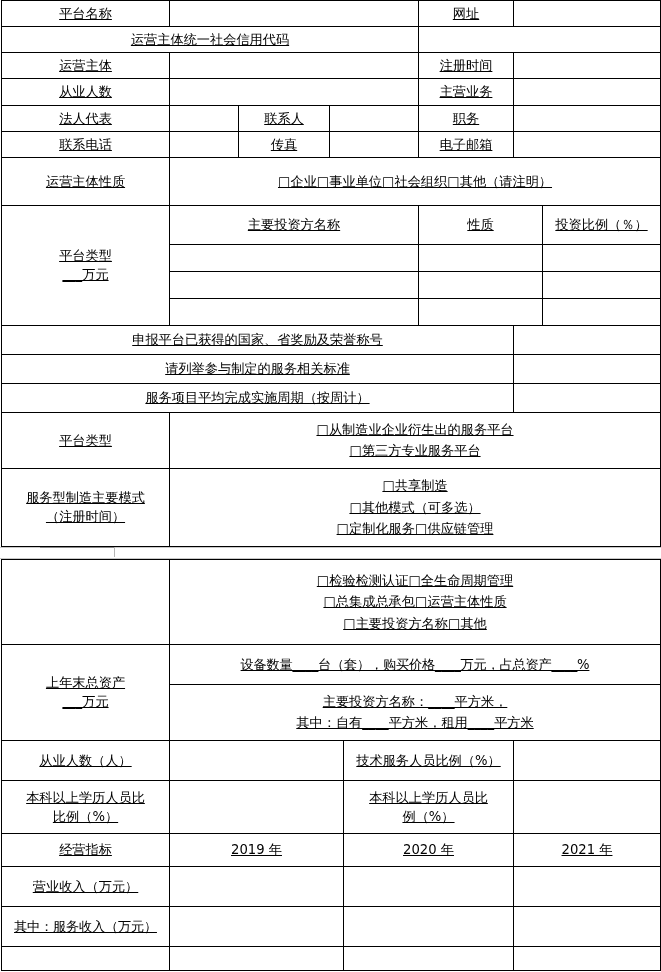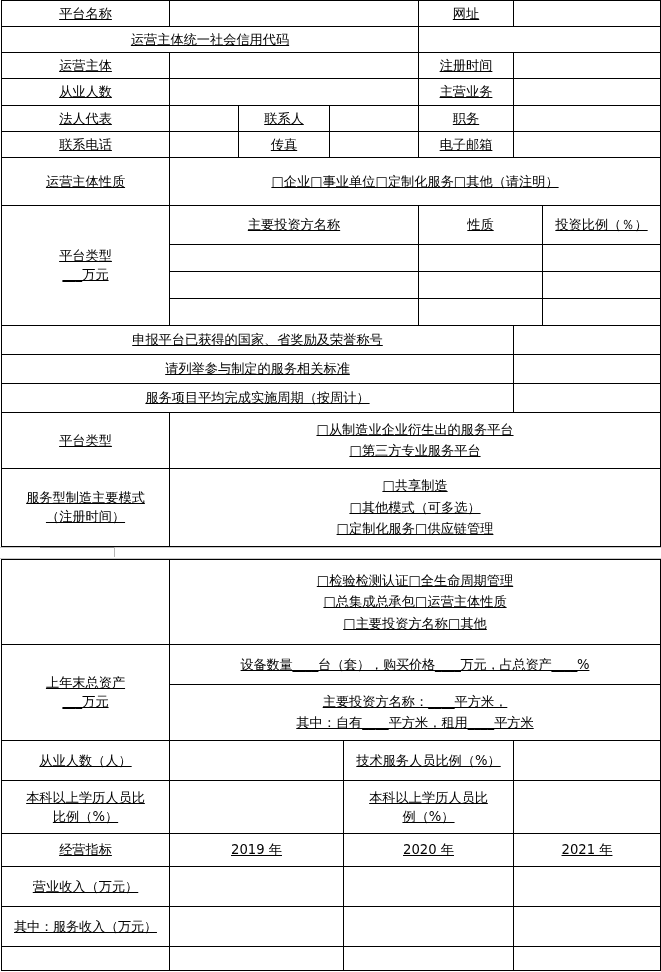--- a/index.html
+++ b/index.html
@@ -118,21 +118,21 @@
       <tr>
         <td class="r1 lbl">联系电话</td>
         <td class="r1 blank"></td>
         <td class="r1 lbl">传真</td>
         <td class="r1 blank"></td>
         <td class="r1 lbl">电子邮箱</td>
         <td class="r1 blank" colspan="2"></td>
       </tr>
       <tr>
         <td style="height:48px" class="lbl">运营主体性质</td>
-        <td style="height:48px" colspan="6" class="nb">□企业□事业单位□定制化服务□其他（请注明）</td>
+        <td style="height:48px" colspan="6" class="nb">□企业□事业单位□社会组织□其他（请注明）</td>
       </tr>
       <tr>
         <td rowspan="4">
           <div>平台类型</div>
           <div>___万元</div>
         </td>
         <td style="height:39px" colspan="3">主要投资方名称</td>
         <td style="height:39px" colspan="2">性质</td>
         <td style="height:39px" class="nb">投资比例（％）</td>
       </tr>

